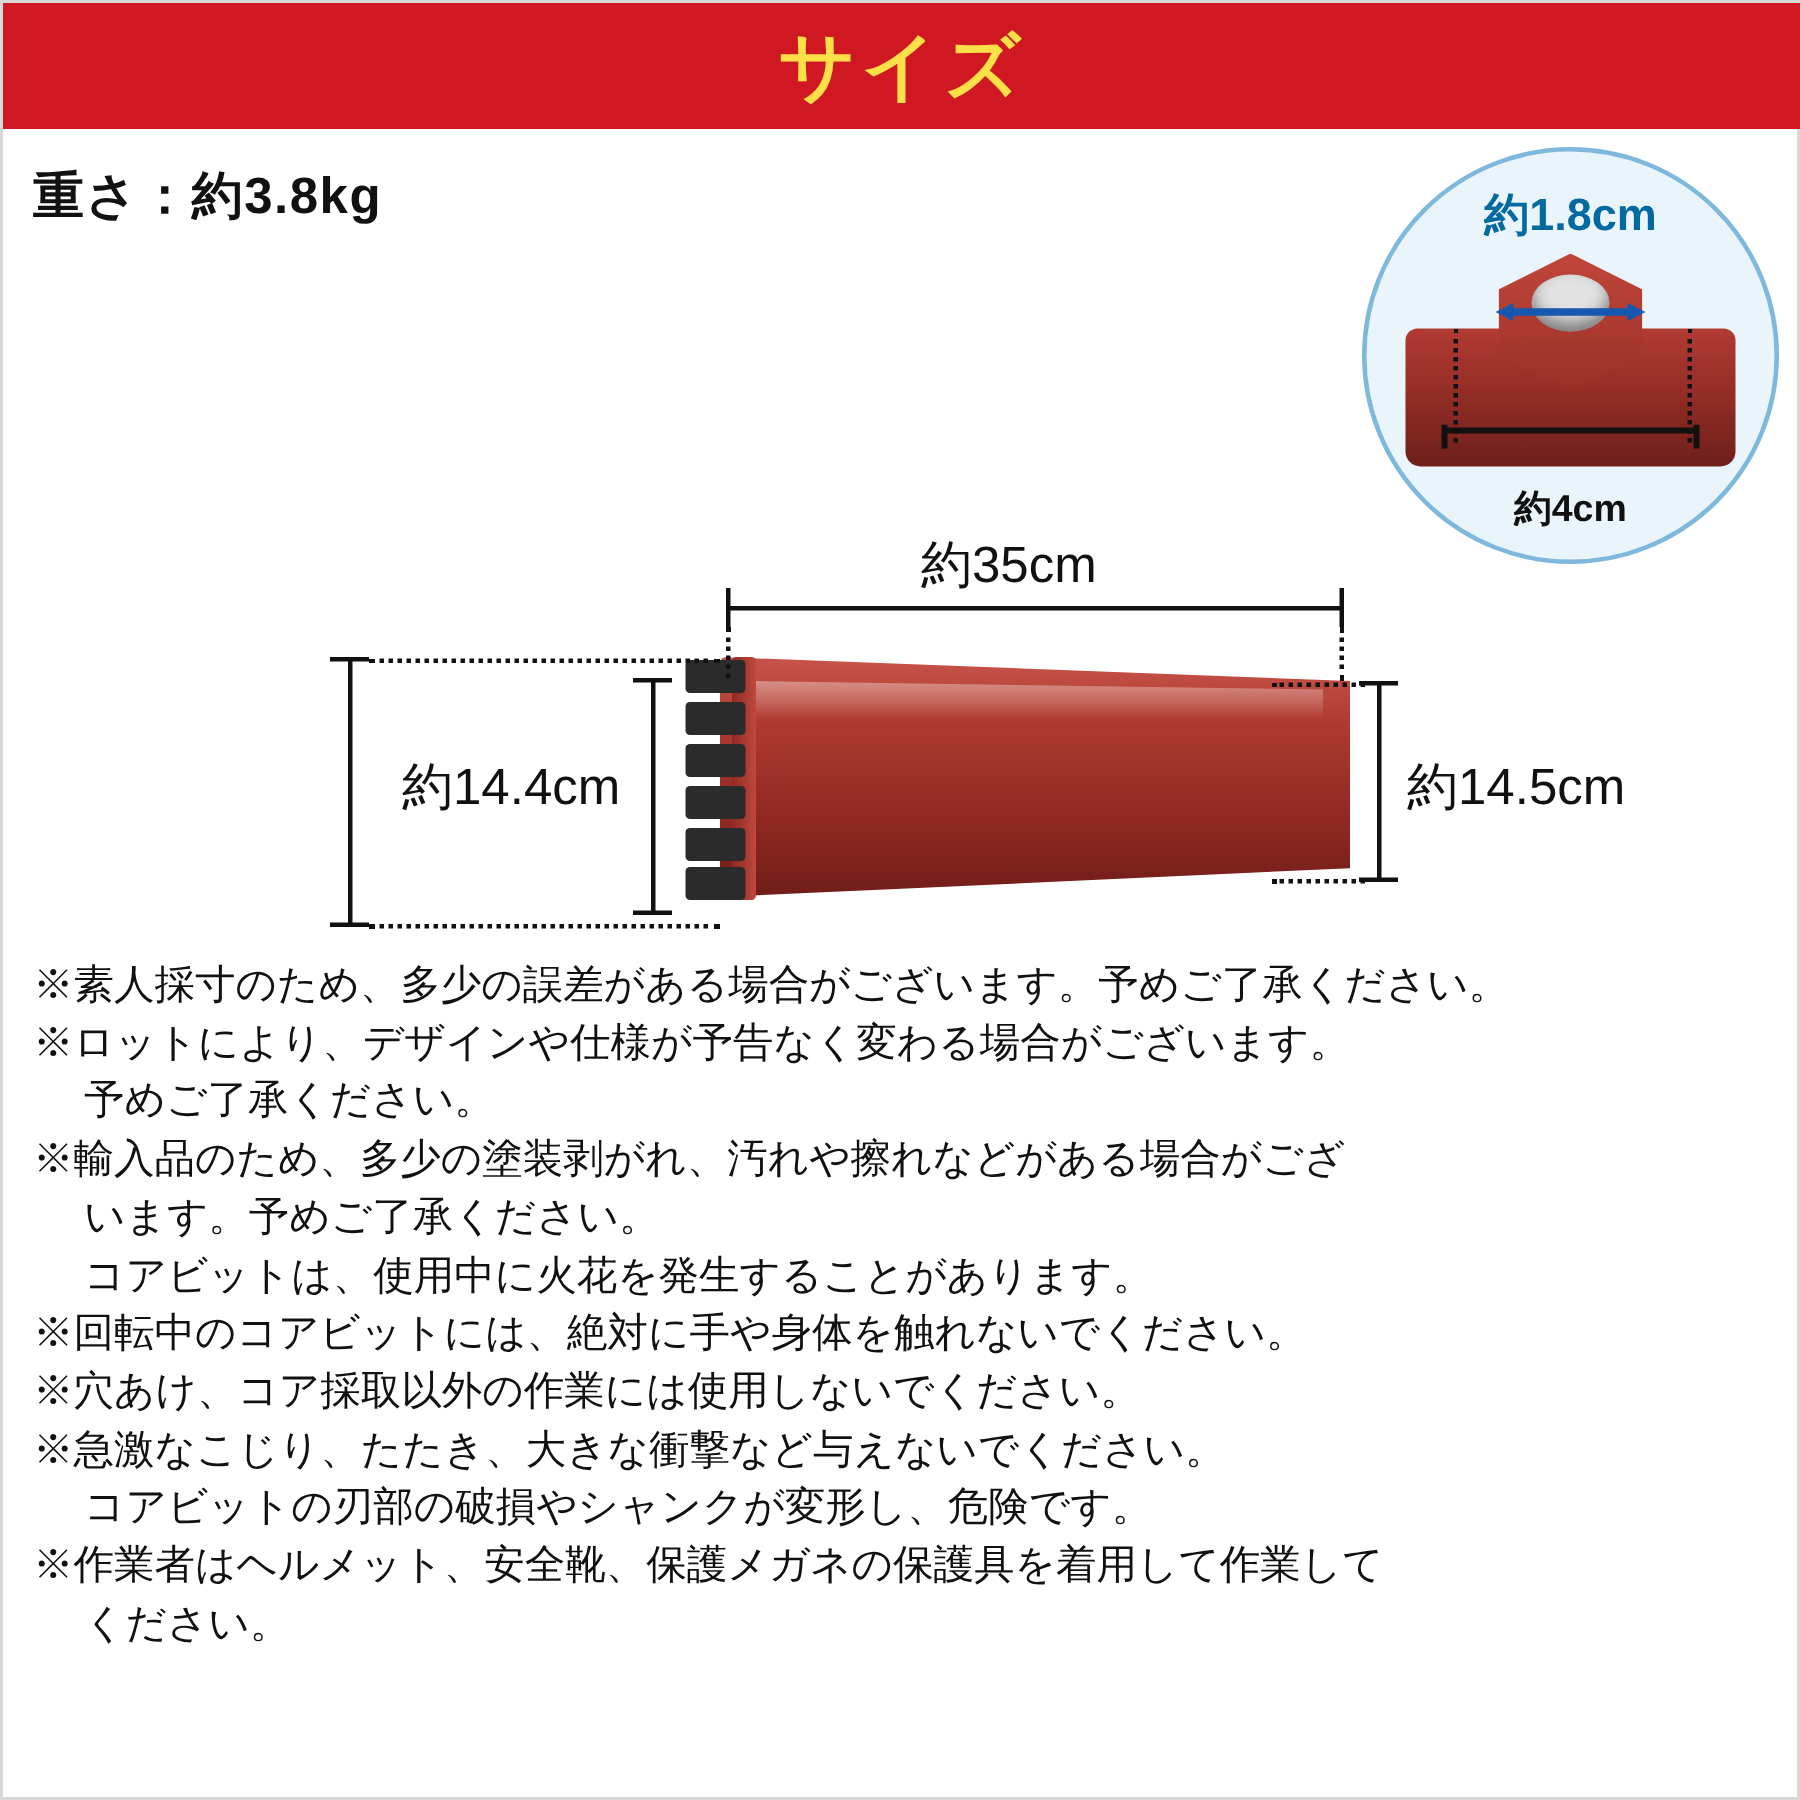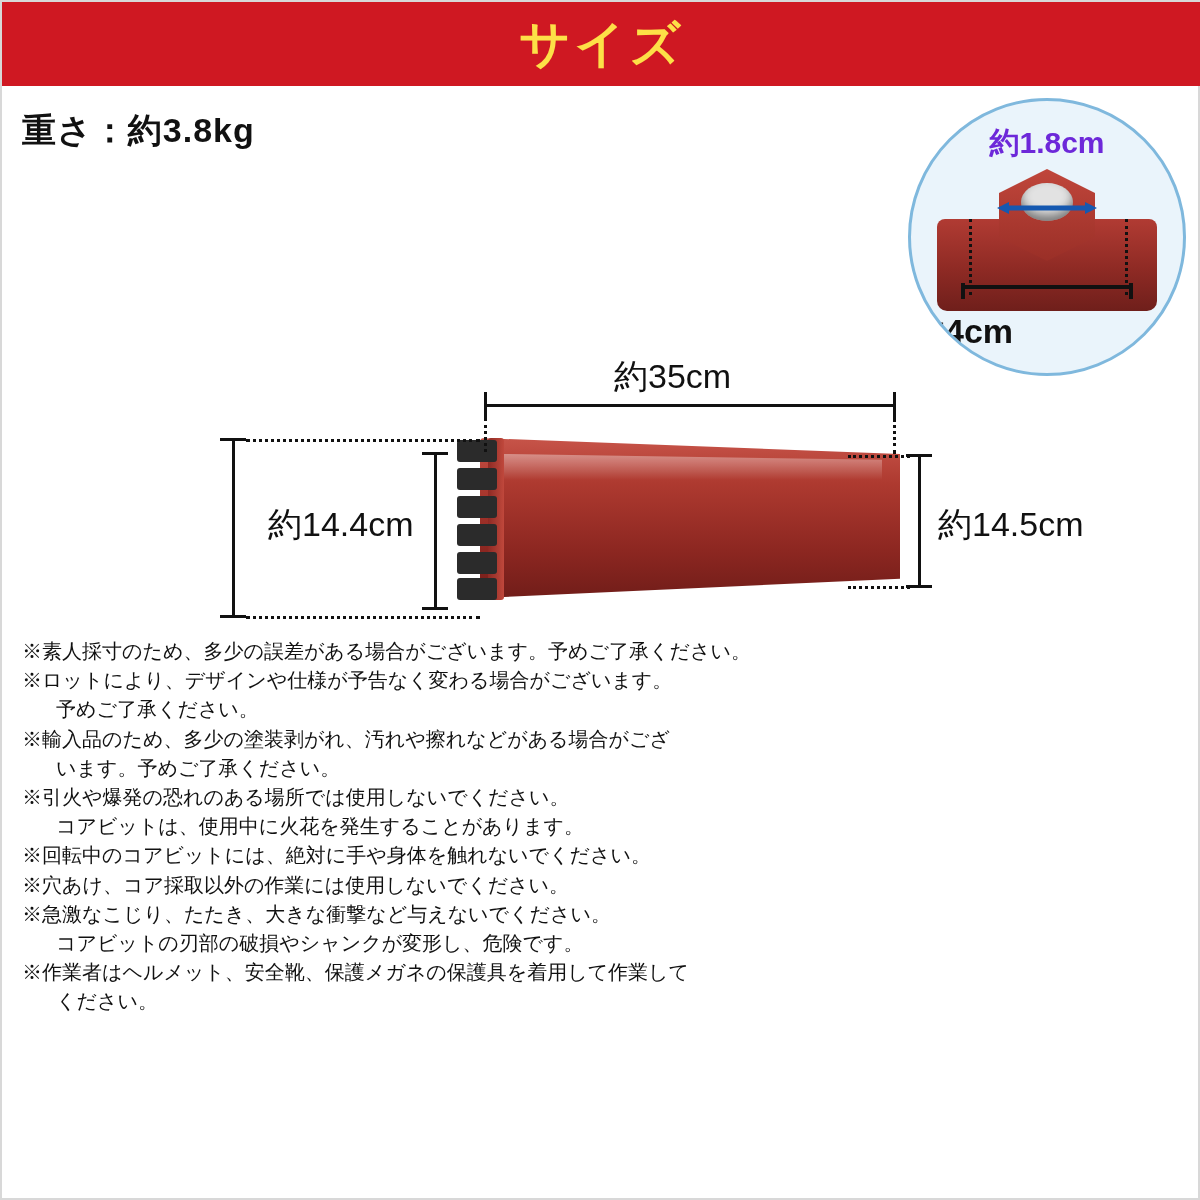--- a/index.html
+++ b/index.html
@@ -101,28 +101,29 @@
     box-shadow: inset 0 -6px 10px rgba(0,0,0,.45);
   }
   .inset-top-label {
     position: absolute;
     left: 0;
     right: 0;
     top: 22px;
     text-align: center;
     font-size: 30px;
     font-weight: bold;
-    color: #6d28d9;
+    color: #0369a1;
   }
   .inset-bottom-label {
     position: absolute;
     left: 0;
     right: 0;
     bottom: 18px;
-    font-size: 34px;
+    text-align: center;
+    font-size: 25px;
     font-weight: bold;
     color: #111111;
   }
   .inset-arrow-top {
     position: absolute;
     left: 86px;
     top: 100px;
     width: 100px;
     height: 14px;
   }
@@ -226,21 +227,21 @@
     color: #111111;
     white-space: nowrap;
   }
 
   
   .notes {
     position: absolute;
     left: 20px;
     top: 636px;
     width: 1160px;
-    font-size: 20px;
+    font-size: 27px;
     line-height: 1.36;
     letter-spacing: 0px;
   }
   .note {
     margin-bottom: 2px;
     white-space: pre-wrap;
   }
   .note-indent {
     padding-left: 34px;
   }
@@ -323,21 +324,20 @@
     <div class="dim-text" style="left:936px; top:160px;">約14.5cm</div>
 
   </div>
 
   <div class="notes">
     <div class="note">※素人採寸のため、多少の誤差がある場合がございます。予めご了承ください。</div>
     <div class="note">※ロットにより、デザインや仕様が予告なく変わる場合がございます。</div>
     <div class="note note-indent">予めご了承ください。</div>
     <div class="note">※輸入品のため、多少の塗装剥がれ、汚れや擦れなどがある場合がござ</div>
     <div class="note note-indent">います。予めご了承ください。</div>
-    <div class="note">※引火や爆発の恐れのある場所では使用しないでください。</div>
     <div class="note note-indent">コアビットは、使用中に火花を発生することがあります。</div>
     <div class="note">※回転中のコアビットには、絶対に手や身体を触れないでください。</div>
     <div class="note">※穴あけ、コア採取以外の作業には使用しないでください。</div>
     <div class="note">※急激なこじり、たたき、大きな衝撃など与えないでください。</div>
     <div class="note note-indent">コアビットの刃部の破損やシャンクが変形し、危険です。</div>
     <div class="note">※作業者はヘルメット、安全靴、保護メガネの保護具を着用して作業して</div>
     <div class="note note-indent">ください。</div>
   </div>
 
 </div>

